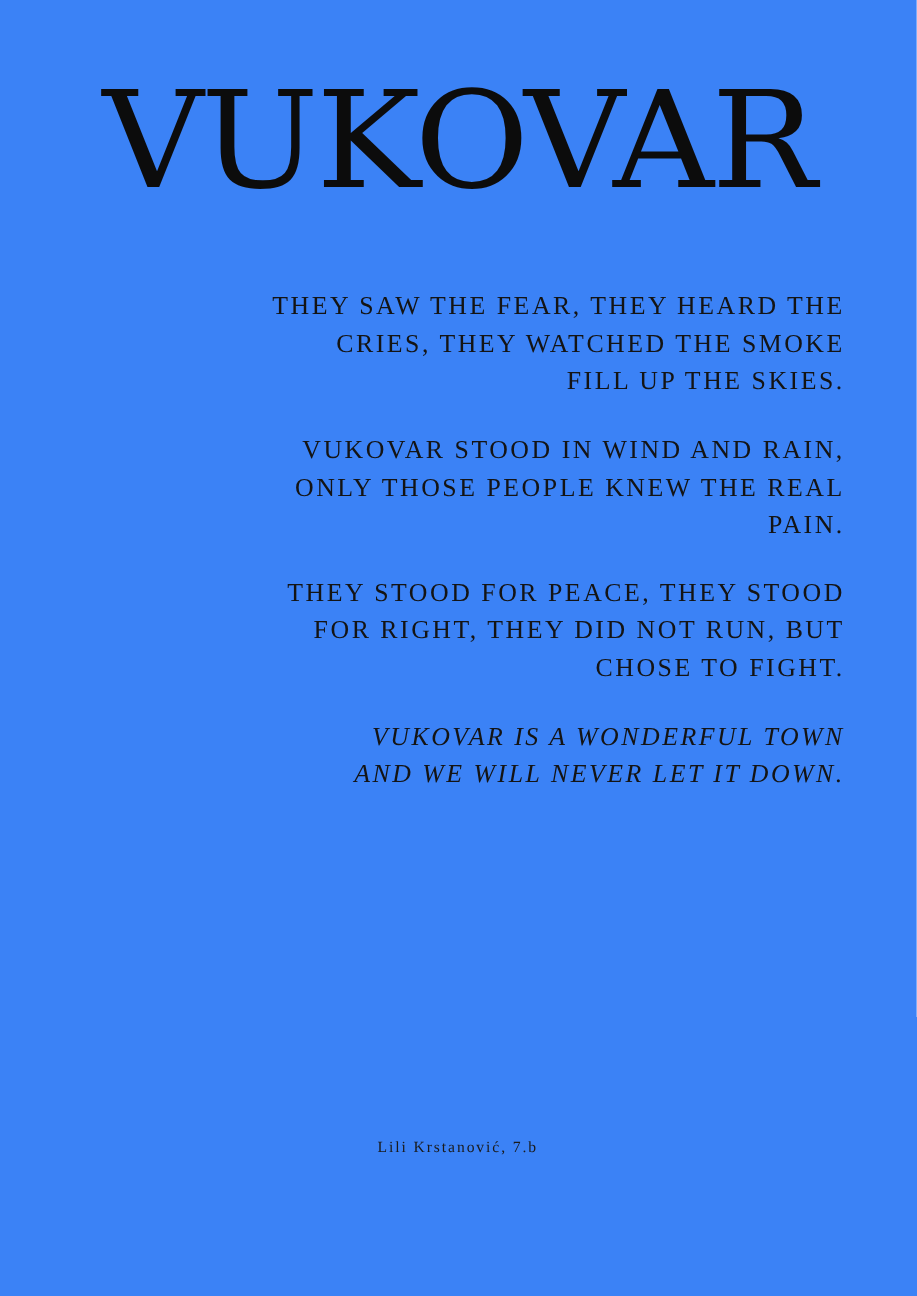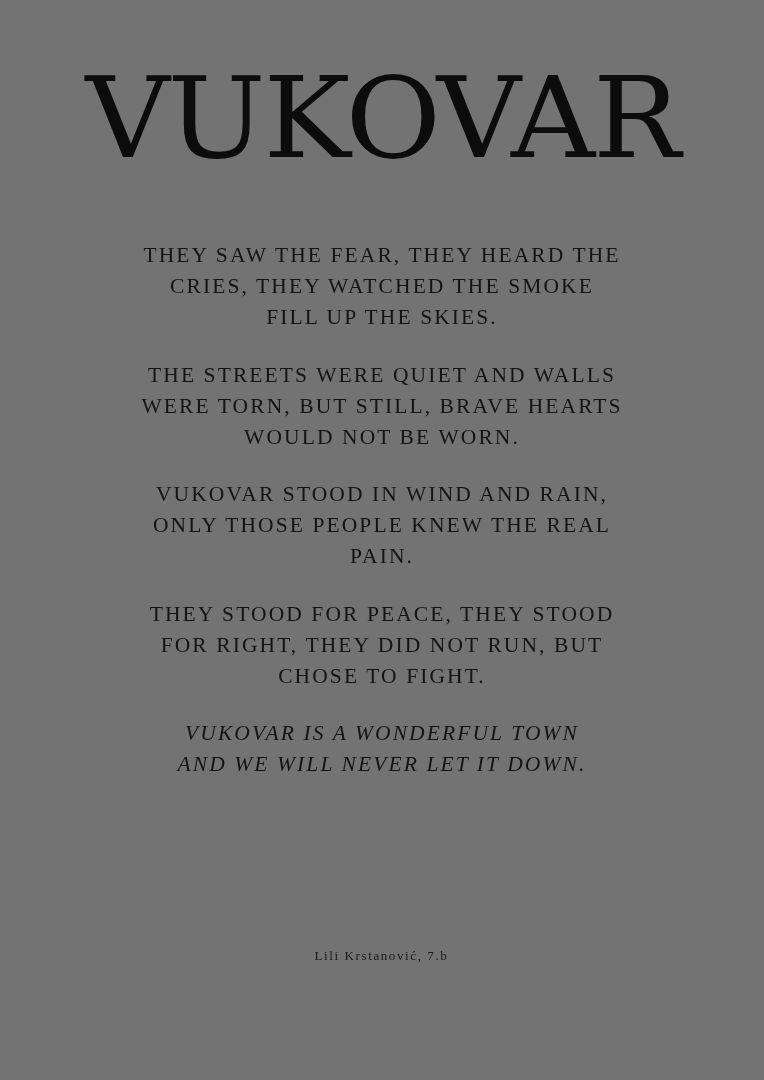--- a/index.html
+++ b/index.html
@@ -4,21 +4,21 @@
 <style>
   html, body {
     margin: 0;
     padding: 0;
     background: #ffffff;
   }
   .page {
     position: relative;
     width: 764px;
     height: 1080px;
-    background: #737373;
+    background: #3b82f6;
     overflow: hidden;
     font-family: "Liberation Serif", "DejaVu Serif", serif;
     color: #111111;
   }
   .title {
     position: absolute;
     top: 62px;
     left: 0;
     width: 764px;
     text-align: center;
@@ -28,21 +28,21 @@
     font-weight: 400;
     letter-spacing: -2px;
     color: #0c0c0c;
     transform: scaleX(1.04);
   }
   .poem {
     position: absolute;
     top: 240px;
     left: 60px;
     width: 644px;
-    text-align: center;
+    text-align: right;
   }
   .stanza {
     font-family: "Liberation Serif", "DejaVu Serif", serif;
     font-size: 21.5px;
     line-height: 1.45;
     letter-spacing: 2.1px;
     font-weight: 400;
     color: #141414;
     margin: 0 0 26px 0;
     text-transform: uppercase;
@@ -68,23 +68,20 @@
 <body>
 
 <div class="page">
 
   <div class="title">VUKOVAR</div>
 
   <div class="poem">
     <p class="stanza">They saw the fear, they heard the
 cries, they watched the smoke
 fill up the skies.</p>
-    <p class="stanza">The streets were quiet and walls
-were torn, but still, brave hearts
-would not be worn.</p>
     <p class="stanza">Vukovar stood in wind and rain,
 only those people knew the real
 pain.</p>
     <p class="stanza">They stood for peace, they stood
 for right, they did not run, but
 chose to fight.</p>
     <p class="stanza">Vukovar is a wonderful town
 and we will never let it down.</p>
   </div>
 

